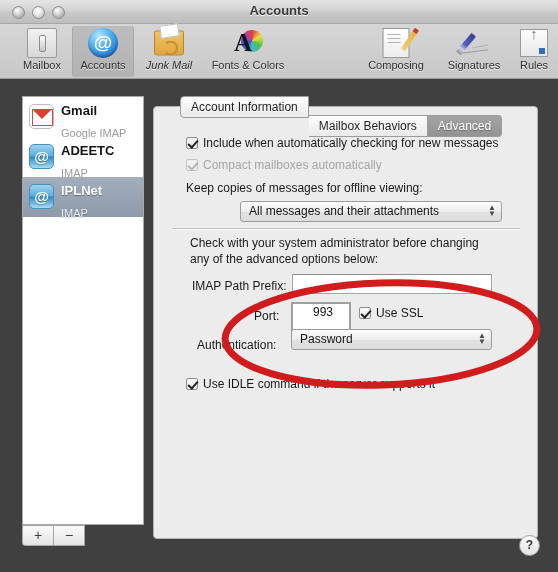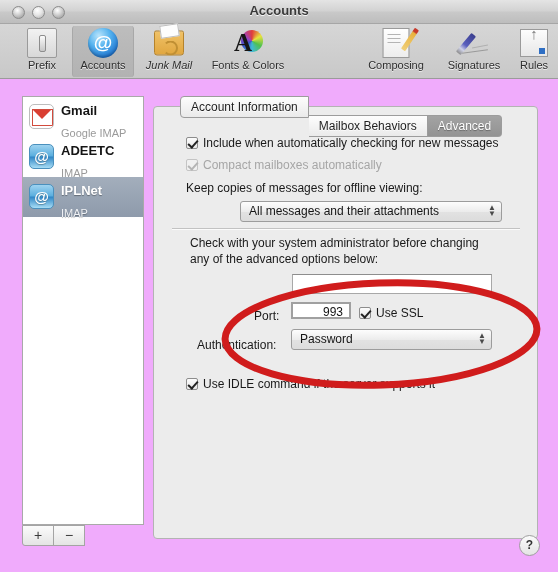--- a/index.html
+++ b/index.html
@@ -263,21 +263,21 @@
     text-align: center;
     line-height: 18px;
   }
 
   
   .body-area {
     position: absolute;
     left: 0; top: 79px;
     width: 558px;
     height: 493px;
-    background: #f0abfc;
+    background: #404040;
   }
 
   
   .sidebar {
     position: absolute;
     left: 22px; top: 17px;
     width: 122px;
     height: 429px;
     background: #ffffff;
     border: 1px solid #a9a9a9;
@@ -508,22 +508,22 @@
     border: 1px solid #a8a8a8;
     border-top-color: #8d8d8d;
     box-sizing: border-box;
     font-size: 12px;
     color: #131313;
     line-height: 18px;
   }
   .field.port {
     border: 2px solid #a0a0a0;
     text-align: right;
-    padding-right: 6px;
-    height: 17px;
+    padding-right: 16px;
+    height: 36px;
     line-height: 17px;
   }
 
   
   .help-btn {
     position: absolute;
     left: 519px; top: 535px;
     width: 21px; height: 21px;
     border-radius: 50%;
     background: linear-gradient(to bottom, #fbfbfb, #e4e4e4);
@@ -556,21 +556,21 @@
     <div class="traffic zoom"></div>
     <div class="window-title">Accounts</div>
   </div>
 
   <div class="toolbar">
 
     <div class="tb-item" style="left:14px; width:56px;">
       <div class="tb-icon">
           <div class="ic ic-general"></div>
         </div>
-      <div class="tb-label">Prefix</div>
+      <div class="tb-label">Mailbox</div>
     </div>
 
     <div class="tb-item selected" style="left:72px; width:62px;">
       <div class="tb-icon">
           <div class="ic ic-accounts">@</div>
         </div>
       <div class="tb-label">Accounts</div>
     </div>
 
     <div class="tb-item" style="left:138px; width:62px;font-style:italic;">
@@ -675,20 +675,21 @@
     <div class="popup" style="left:240px; top:201px; width:262px;">
       <span>All messages and their attachments</span>
       <span class="arrows">▲<br>▼</span>
     </div>
 
     <div class="sep" style="left:172px; top:228px; width:348px;"></div>
 
     <div class="plain-label" style="left:190px; top:236px;text-align:right;">Check with your system administrator before changing</div>
     <div class="plain-label" style="left:190px; top:252px;">any of the advanced options below:</div>
 
+    <div class="plain-label" style="left:192px; top:279px;">IMAP Path Prefix:</div>
     <div class="field" style="left:292px; top:274px; width:200px;"></div>
 
     <div class="plain-label" style="left:254px; top:309px;">Port:</div>
     <div class="field port" style="left:291px; top:302px; width:60px;">993</div>
 
     <div class="checkrow" style="left:359px; top:306px;">
       <span class="cbox checked"></span><span>Use SSL</span>
     </div>
 
     <div class="plain-label" style="left:197px; top:338px;">Authentication:</div>

